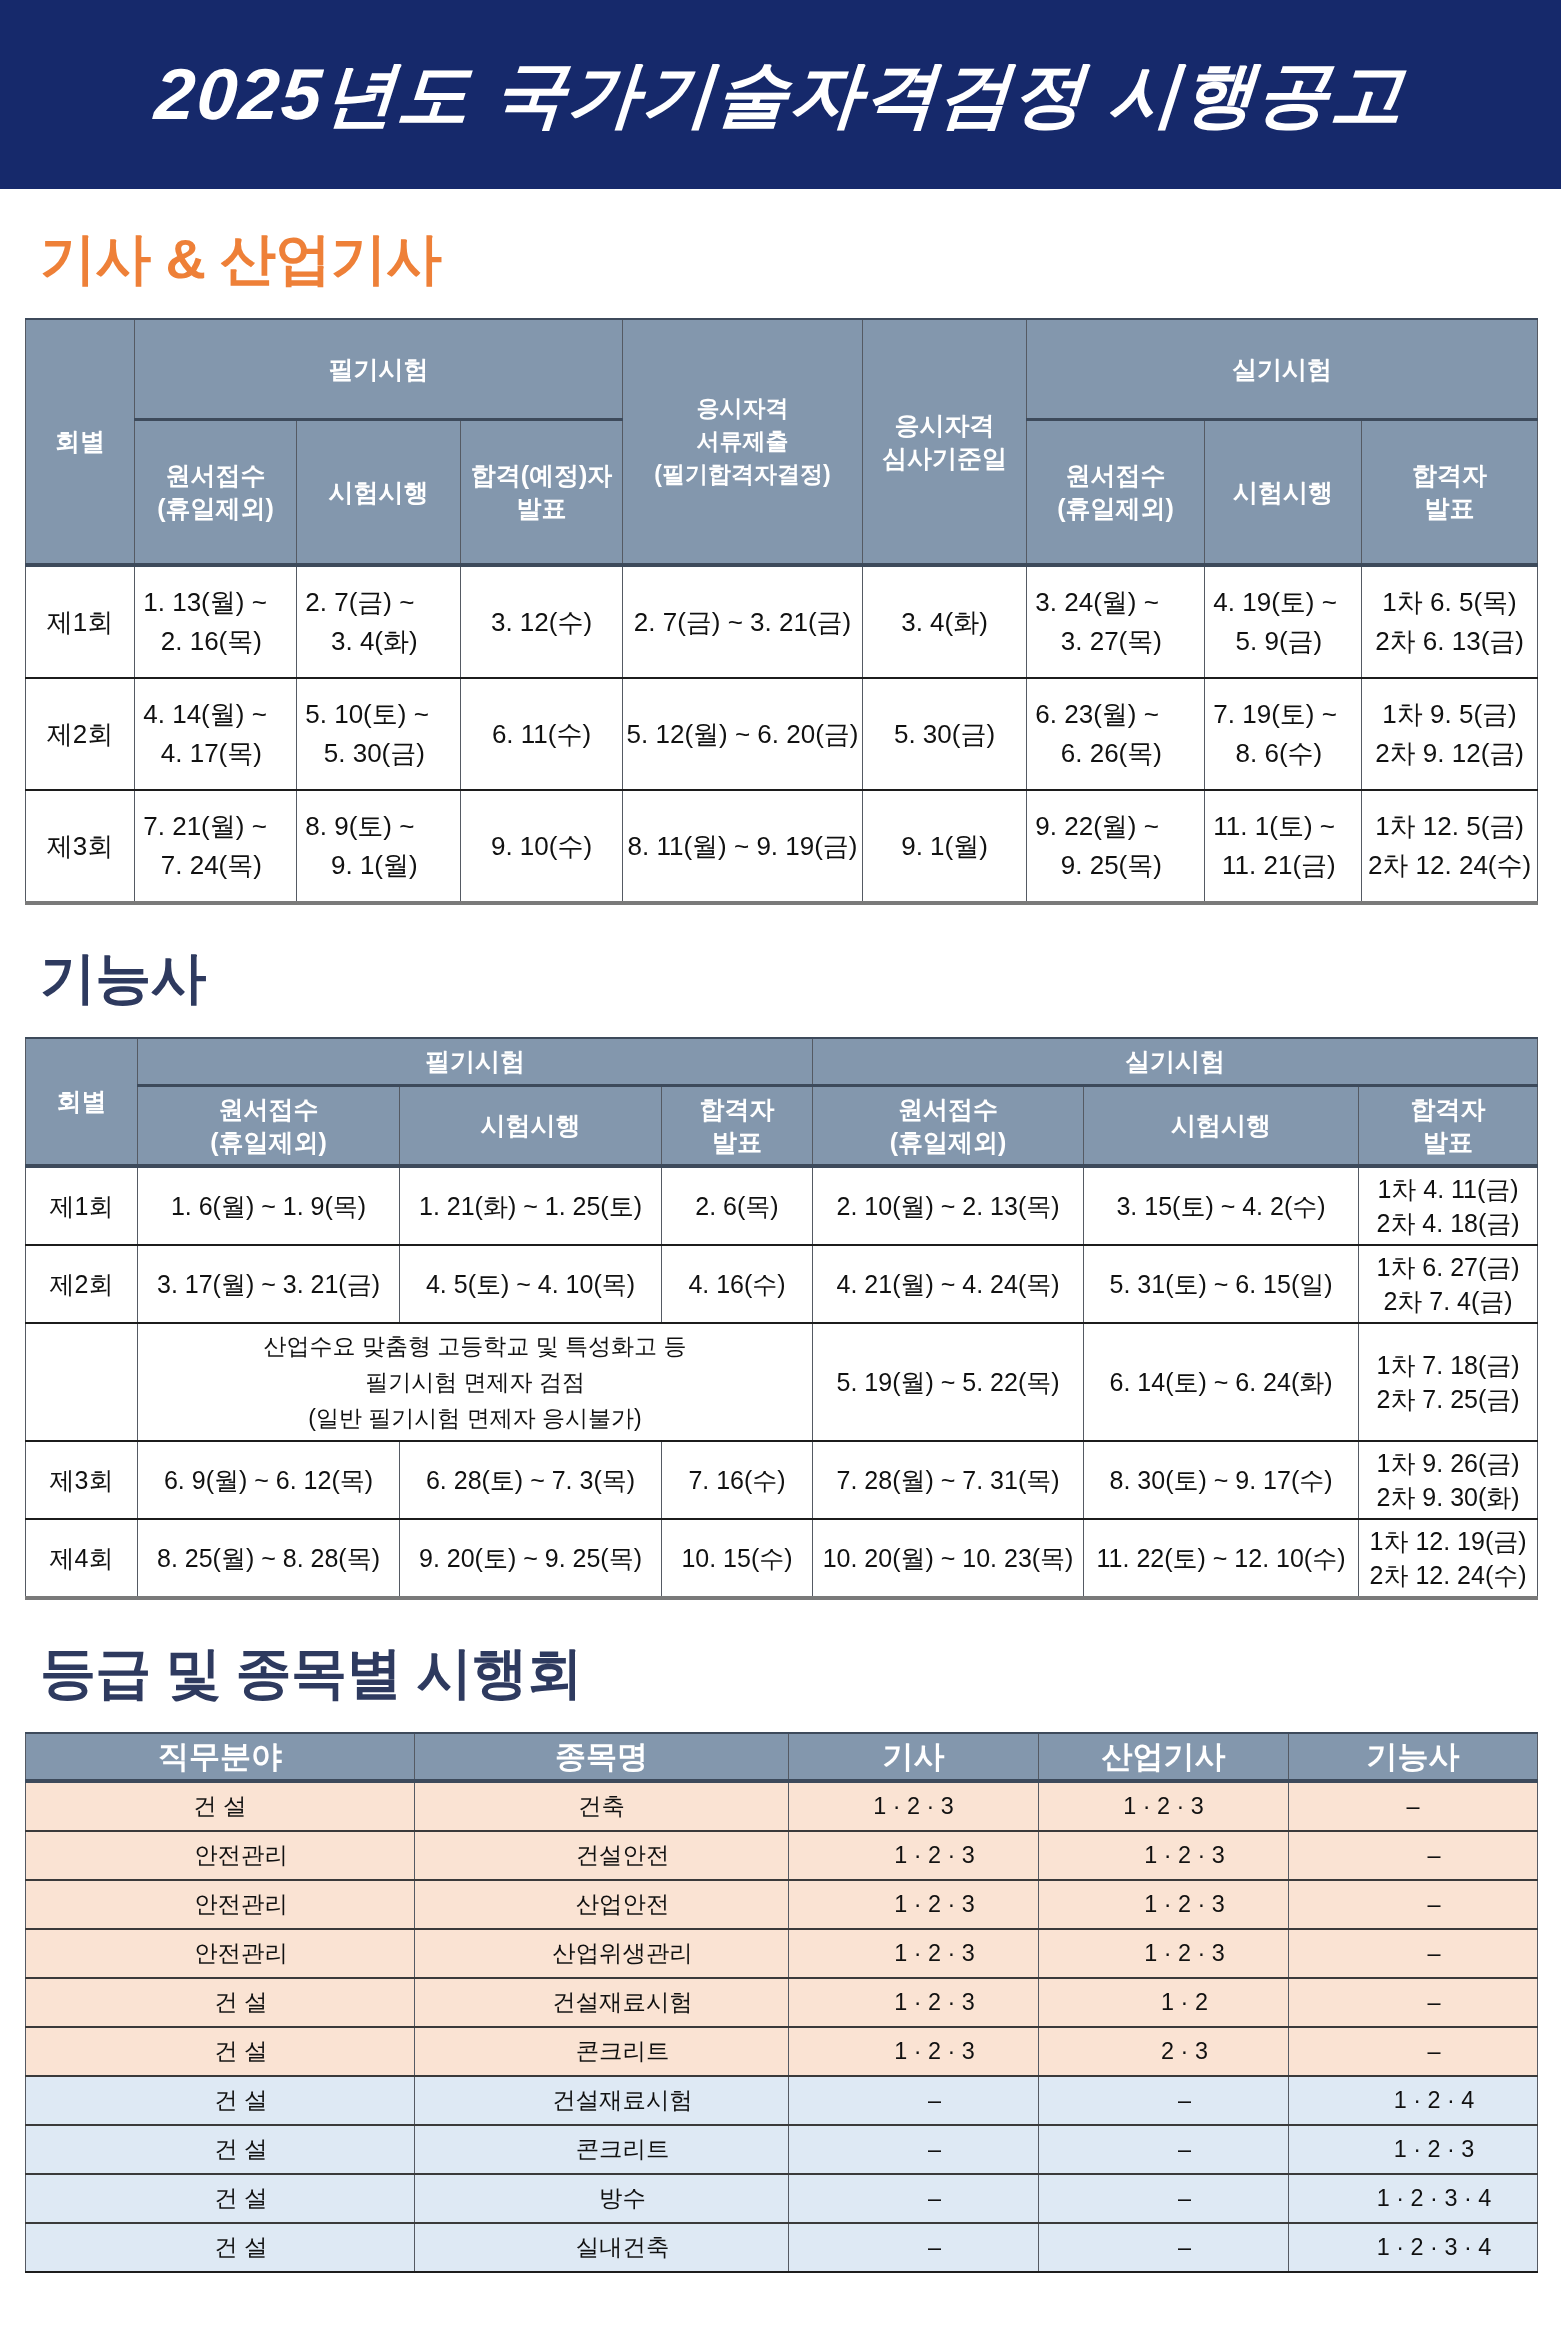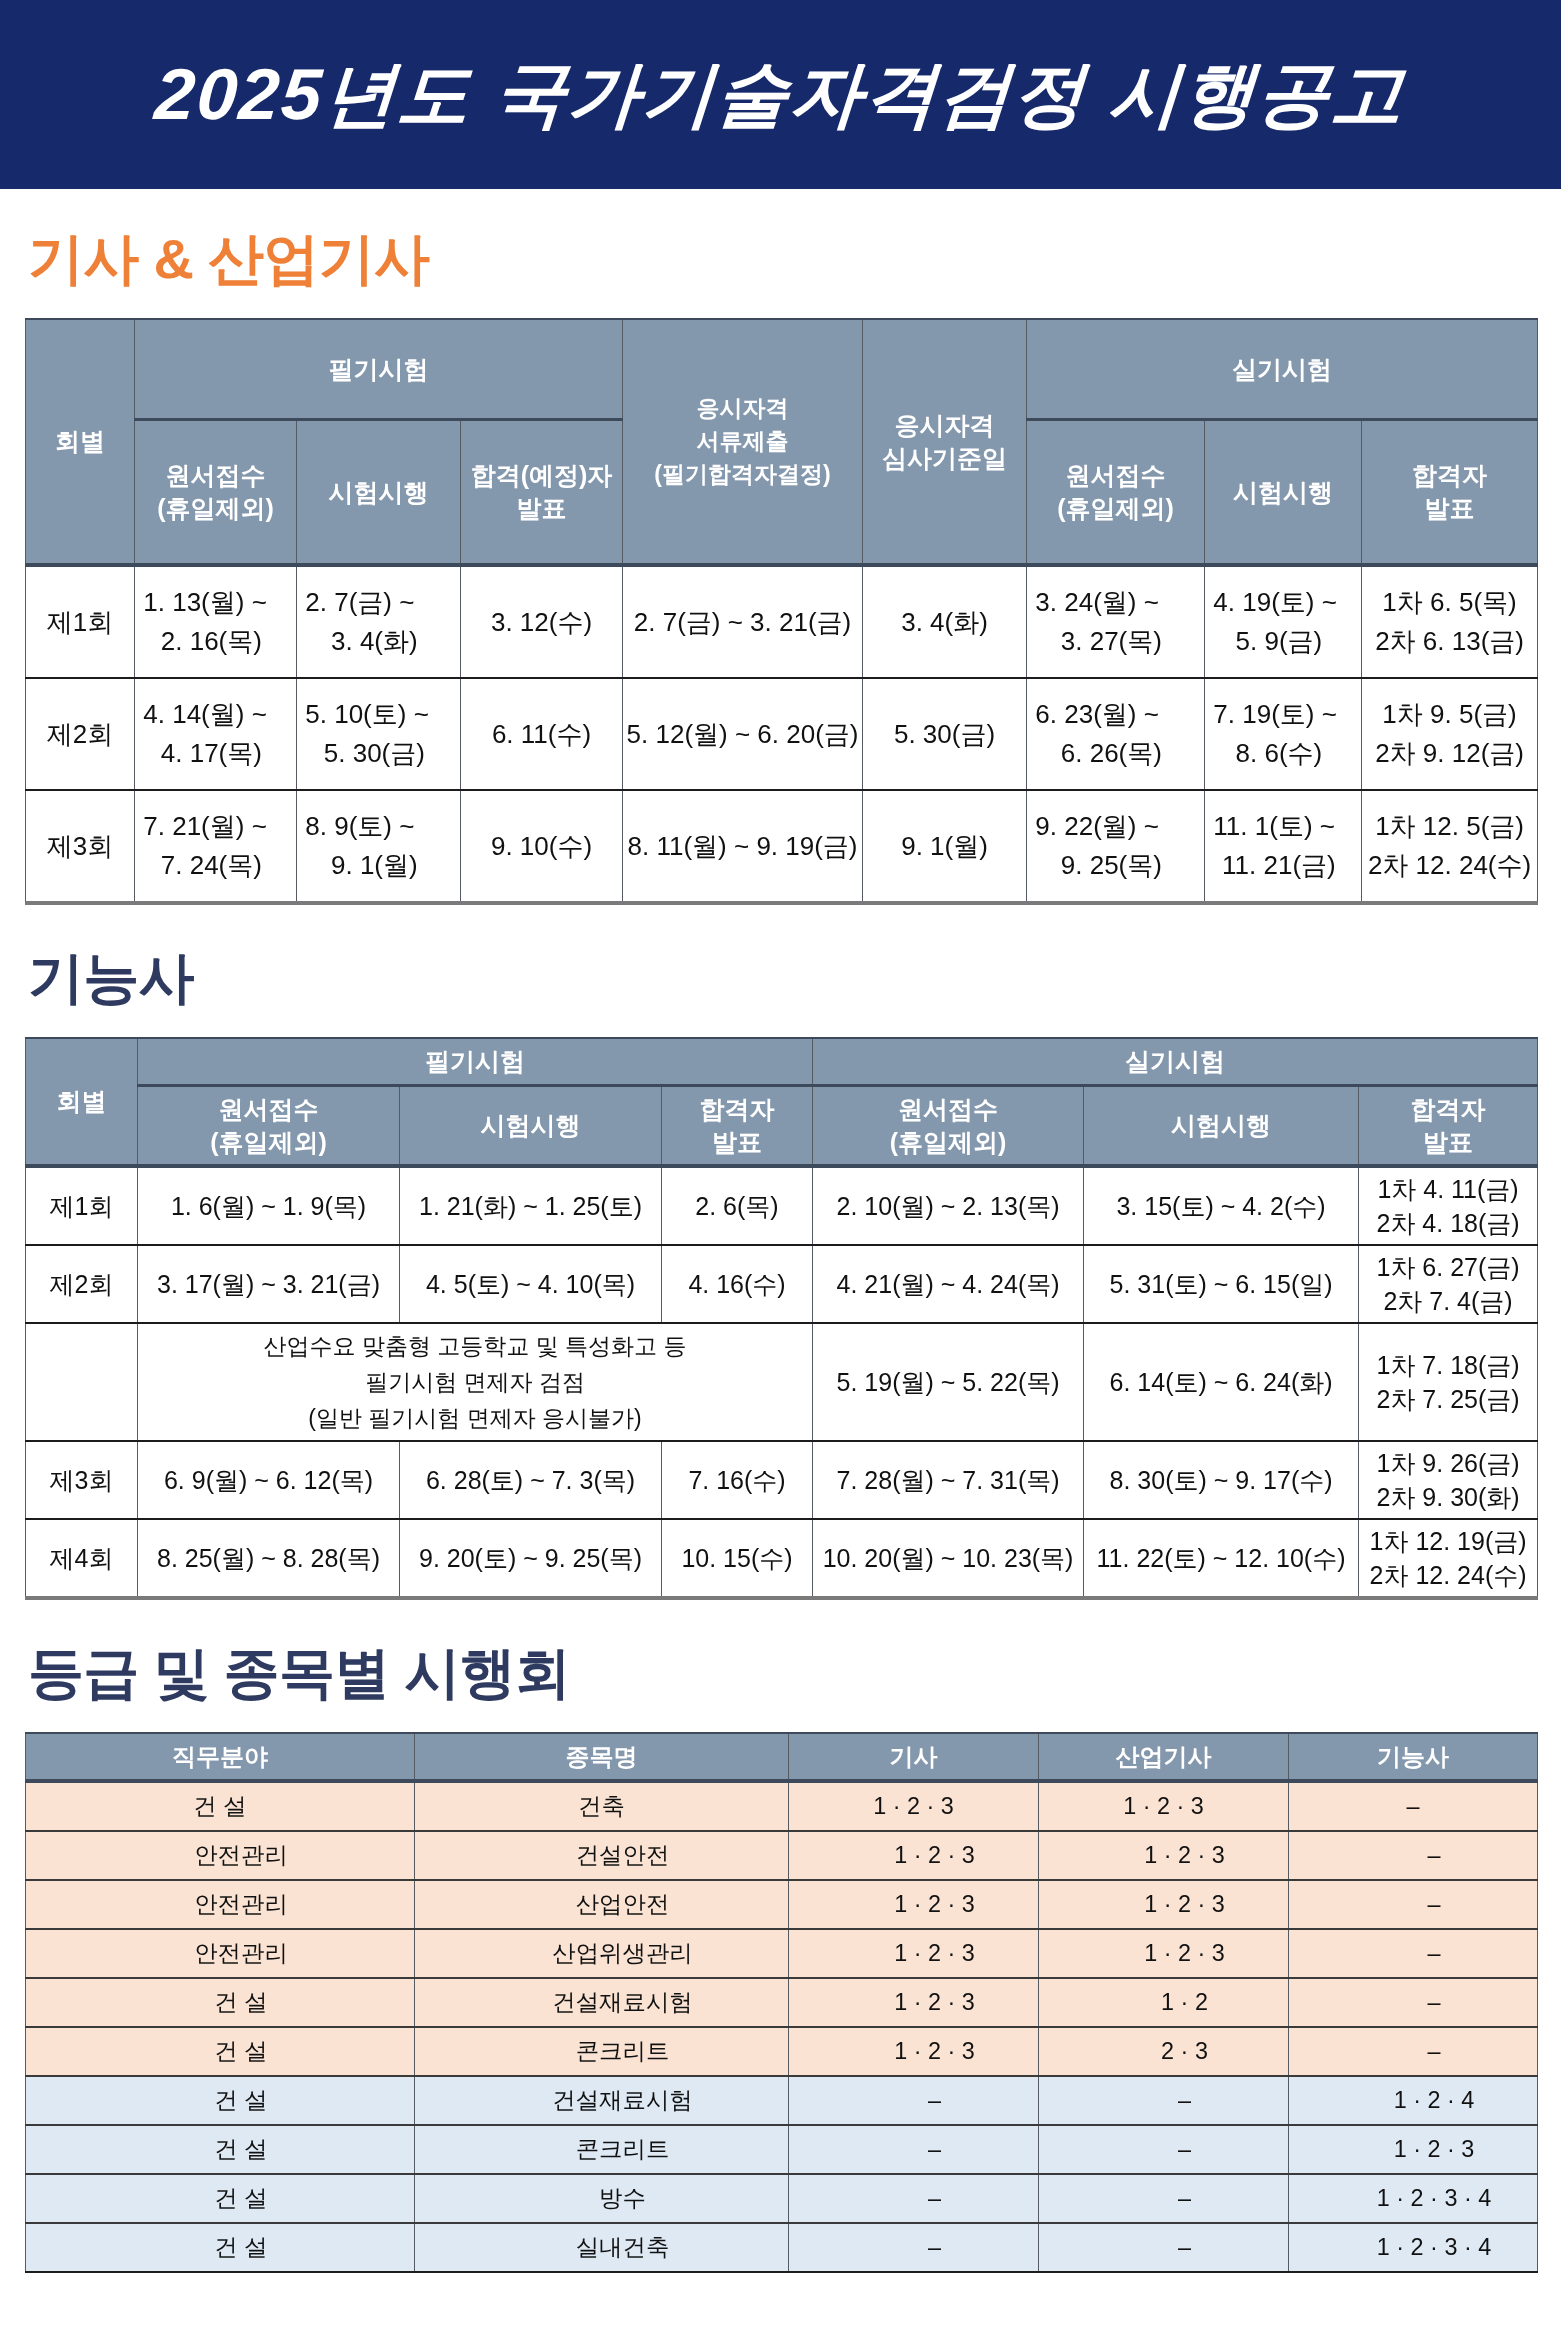--- a/index.html
+++ b/index.html
@@ -3,21 +3,21 @@
 <meta charset="utf-8">
 <style>
   html,body{margin:0;padding:0;background:#ffffff;}
   body{width:1561px;height:2342px;font-family:"Liberation Sans","DejaVu Sans",sans-serif;position:relative;overflow:hidden;}
 
   
   .banner{height:189px;background:#16296b;display:flex;align-items:center;justify-content:center;}
   .banner .title{color:#ffffff;font-size:72px;font-weight:bold;font-style:italic;letter-spacing:2.1px;white-space:nowrap;transform:skewX(-4deg);}
 
   
-  .sec{font-weight:bold;font-size:56px;line-height:66px;padding-left:28px;letter-spacing:-0.7px;}
+  .sec{font-weight:bold;font-size:56px;line-height:66px;padding-left:40px;letter-spacing:-0.7px;}
   .sec.orange{color:#ee8038;margin-top:37px;}
   .sec.navy{color:#2e3a5f;margin-top:40px;}
 
   
   table{border-collapse:collapse;table-layout:fixed;margin:26px 25px 0 25px;width:1512px;}
   th,td{padding:0;vertical-align:middle;text-align:center;overflow:hidden;}
   th{background:#8397ad;color:#ffffff;font-weight:bold;font-size:25px;line-height:33px;}
   .pre{white-space:pre-line;}
   td{font-size:26px;line-height:39px;color:#111111;}
   
@@ -43,21 +43,21 @@
 
   
   .t2 tr.tier1 th{height:45px;}
   .t2 tr.tier2 th{height:77px;}
   .t2 tbody td{height:76px;font-size:25px;}
   .t2 tbody tr.sp td{height:116px;}
   .t2 td.merged{font-size:23px;line-height:36px;}
   .t2 td .c{line-height:34px;}
 
   
-  .t3 th{height:45px;font-size:24px;}
+  .t3 th{height:45px;font-size:31px;}
   .t3 tbody td{height:47px;font-size:23.4px;line-height:27.5px;}
   .t3 tbody tr.peach td{background:#fae3d3;}
   .t3 tbody tr.blue td{background:#dee9f4;}
   .t3 tbody tr + tr td{border-top:2.1px solid #3a3a3a;padding-left:42px;}
   .t3 tbody tr.groupbreak td{border-top:4.1px solid #8a8a8a;}
   .t3{border-bottom:2.8px solid #1c1c1c;}
 </style>
 </head>
 <body>
 

